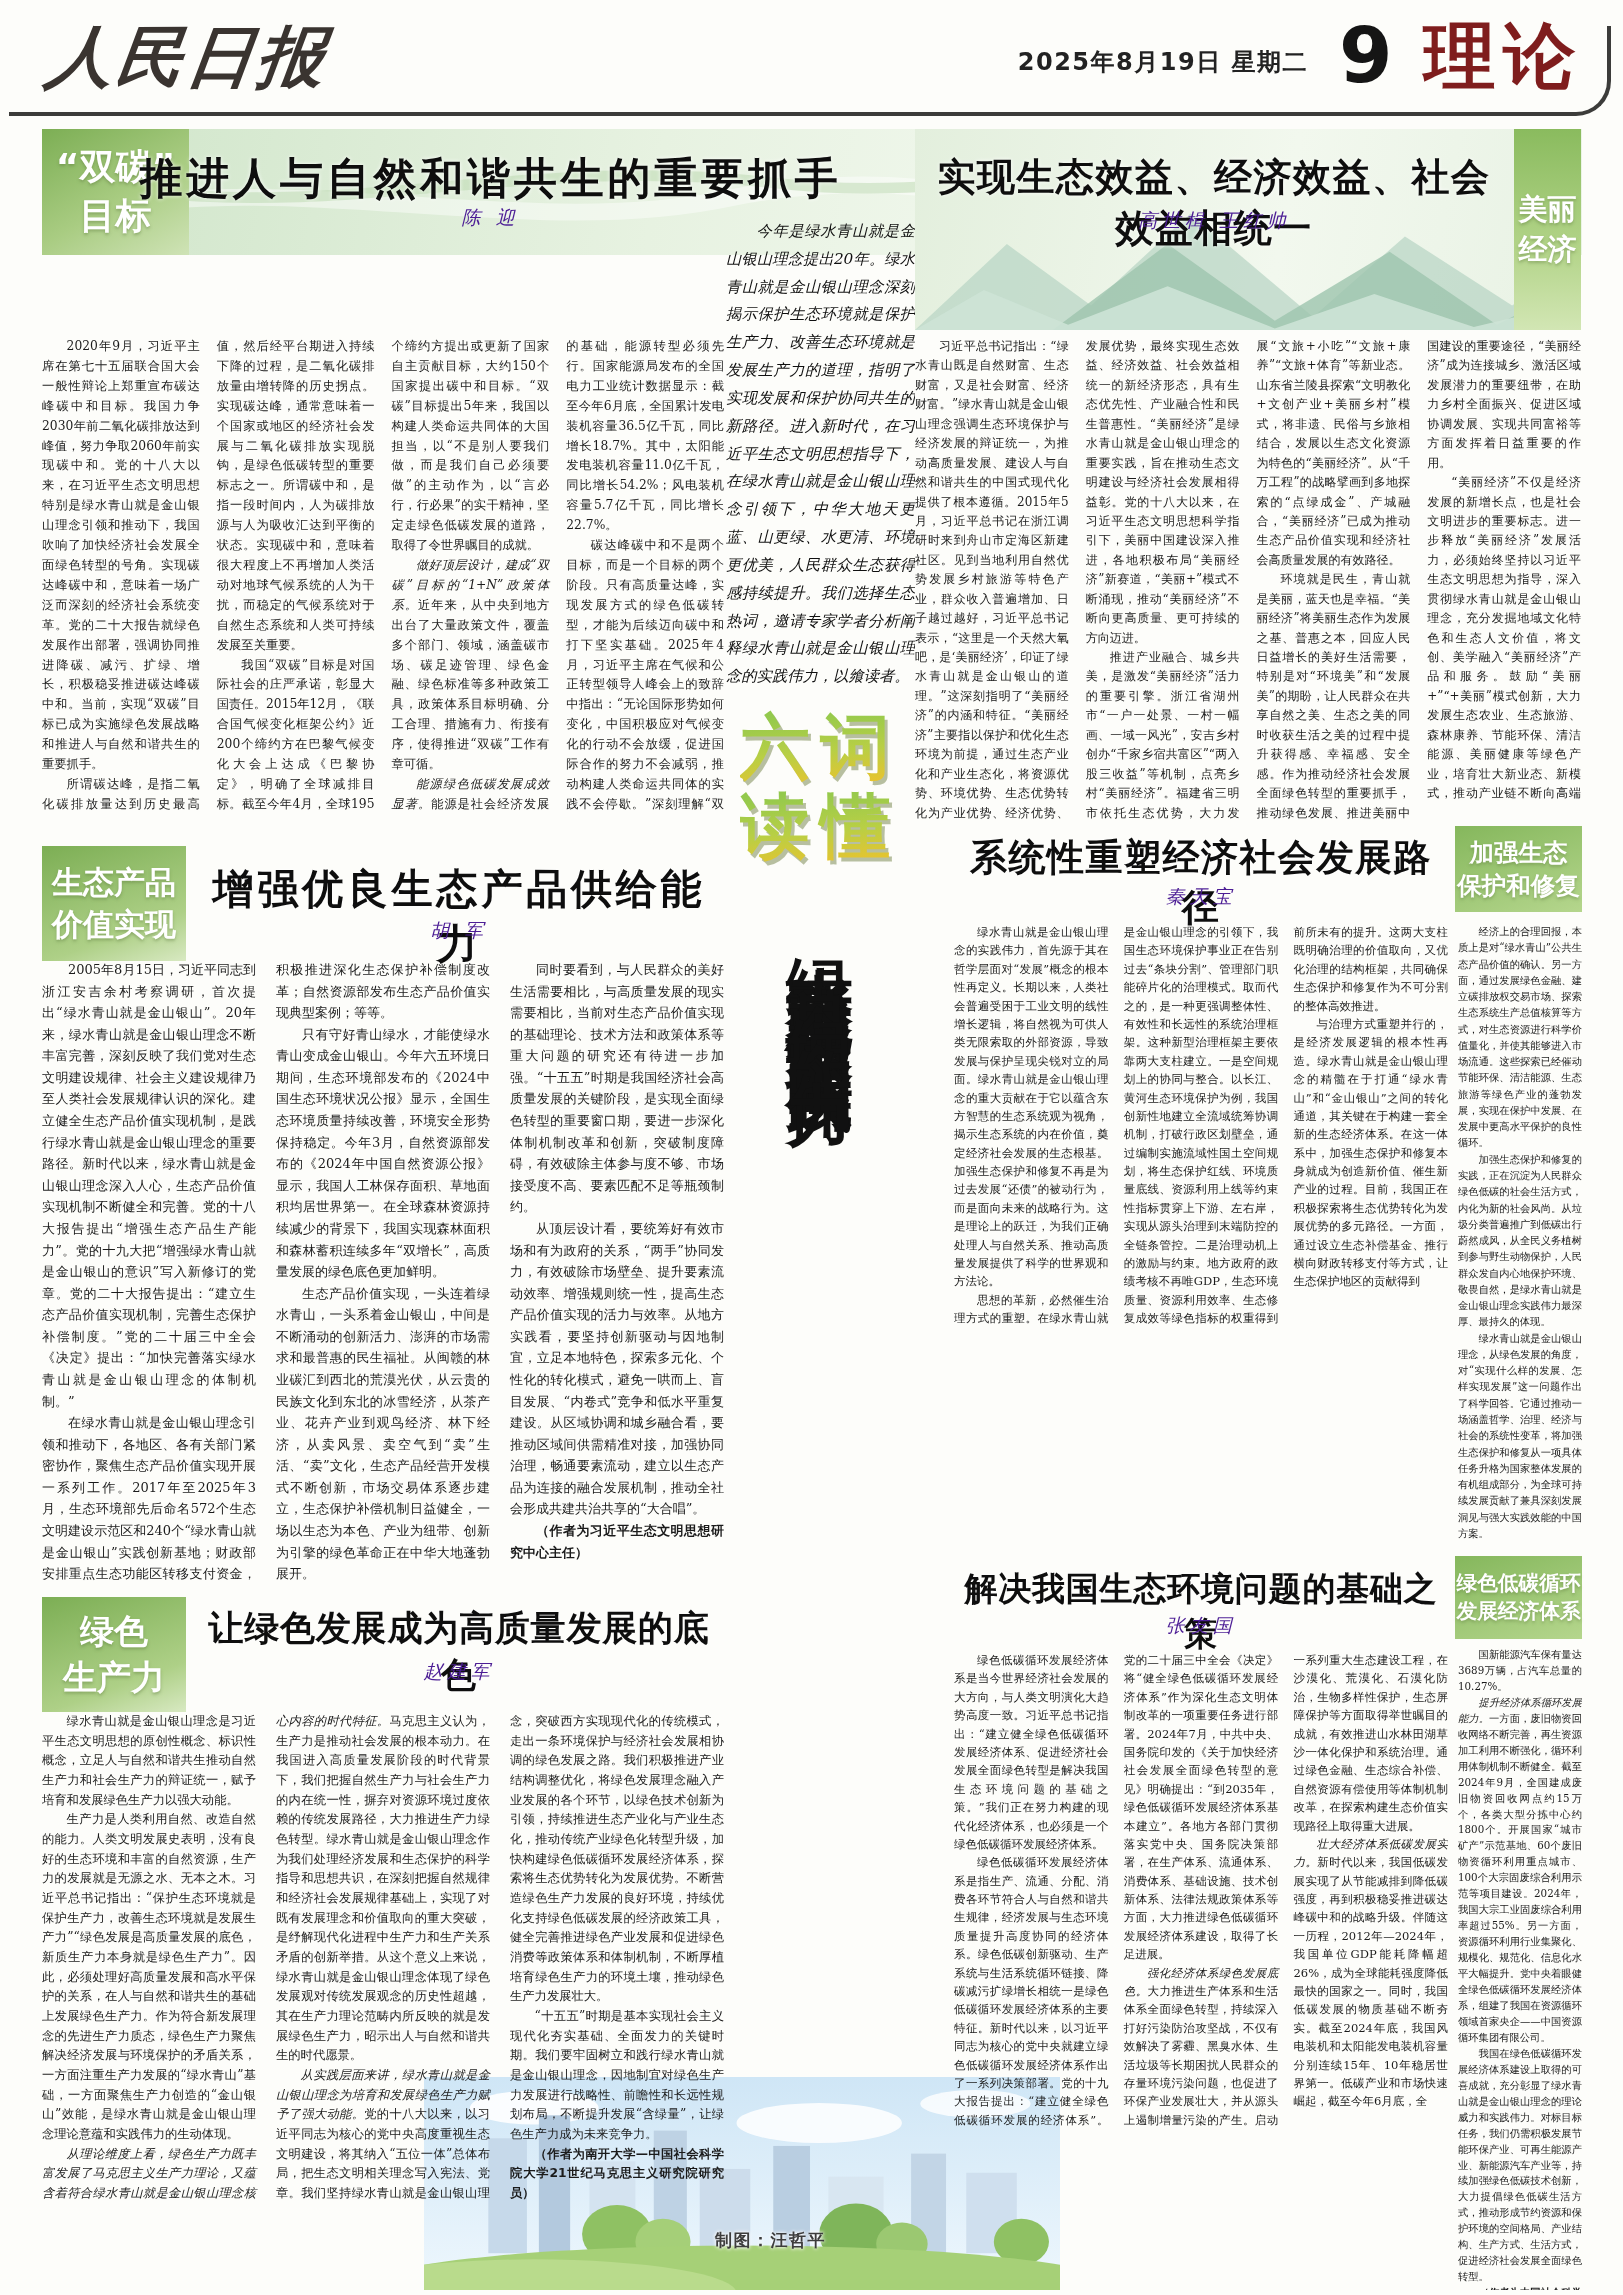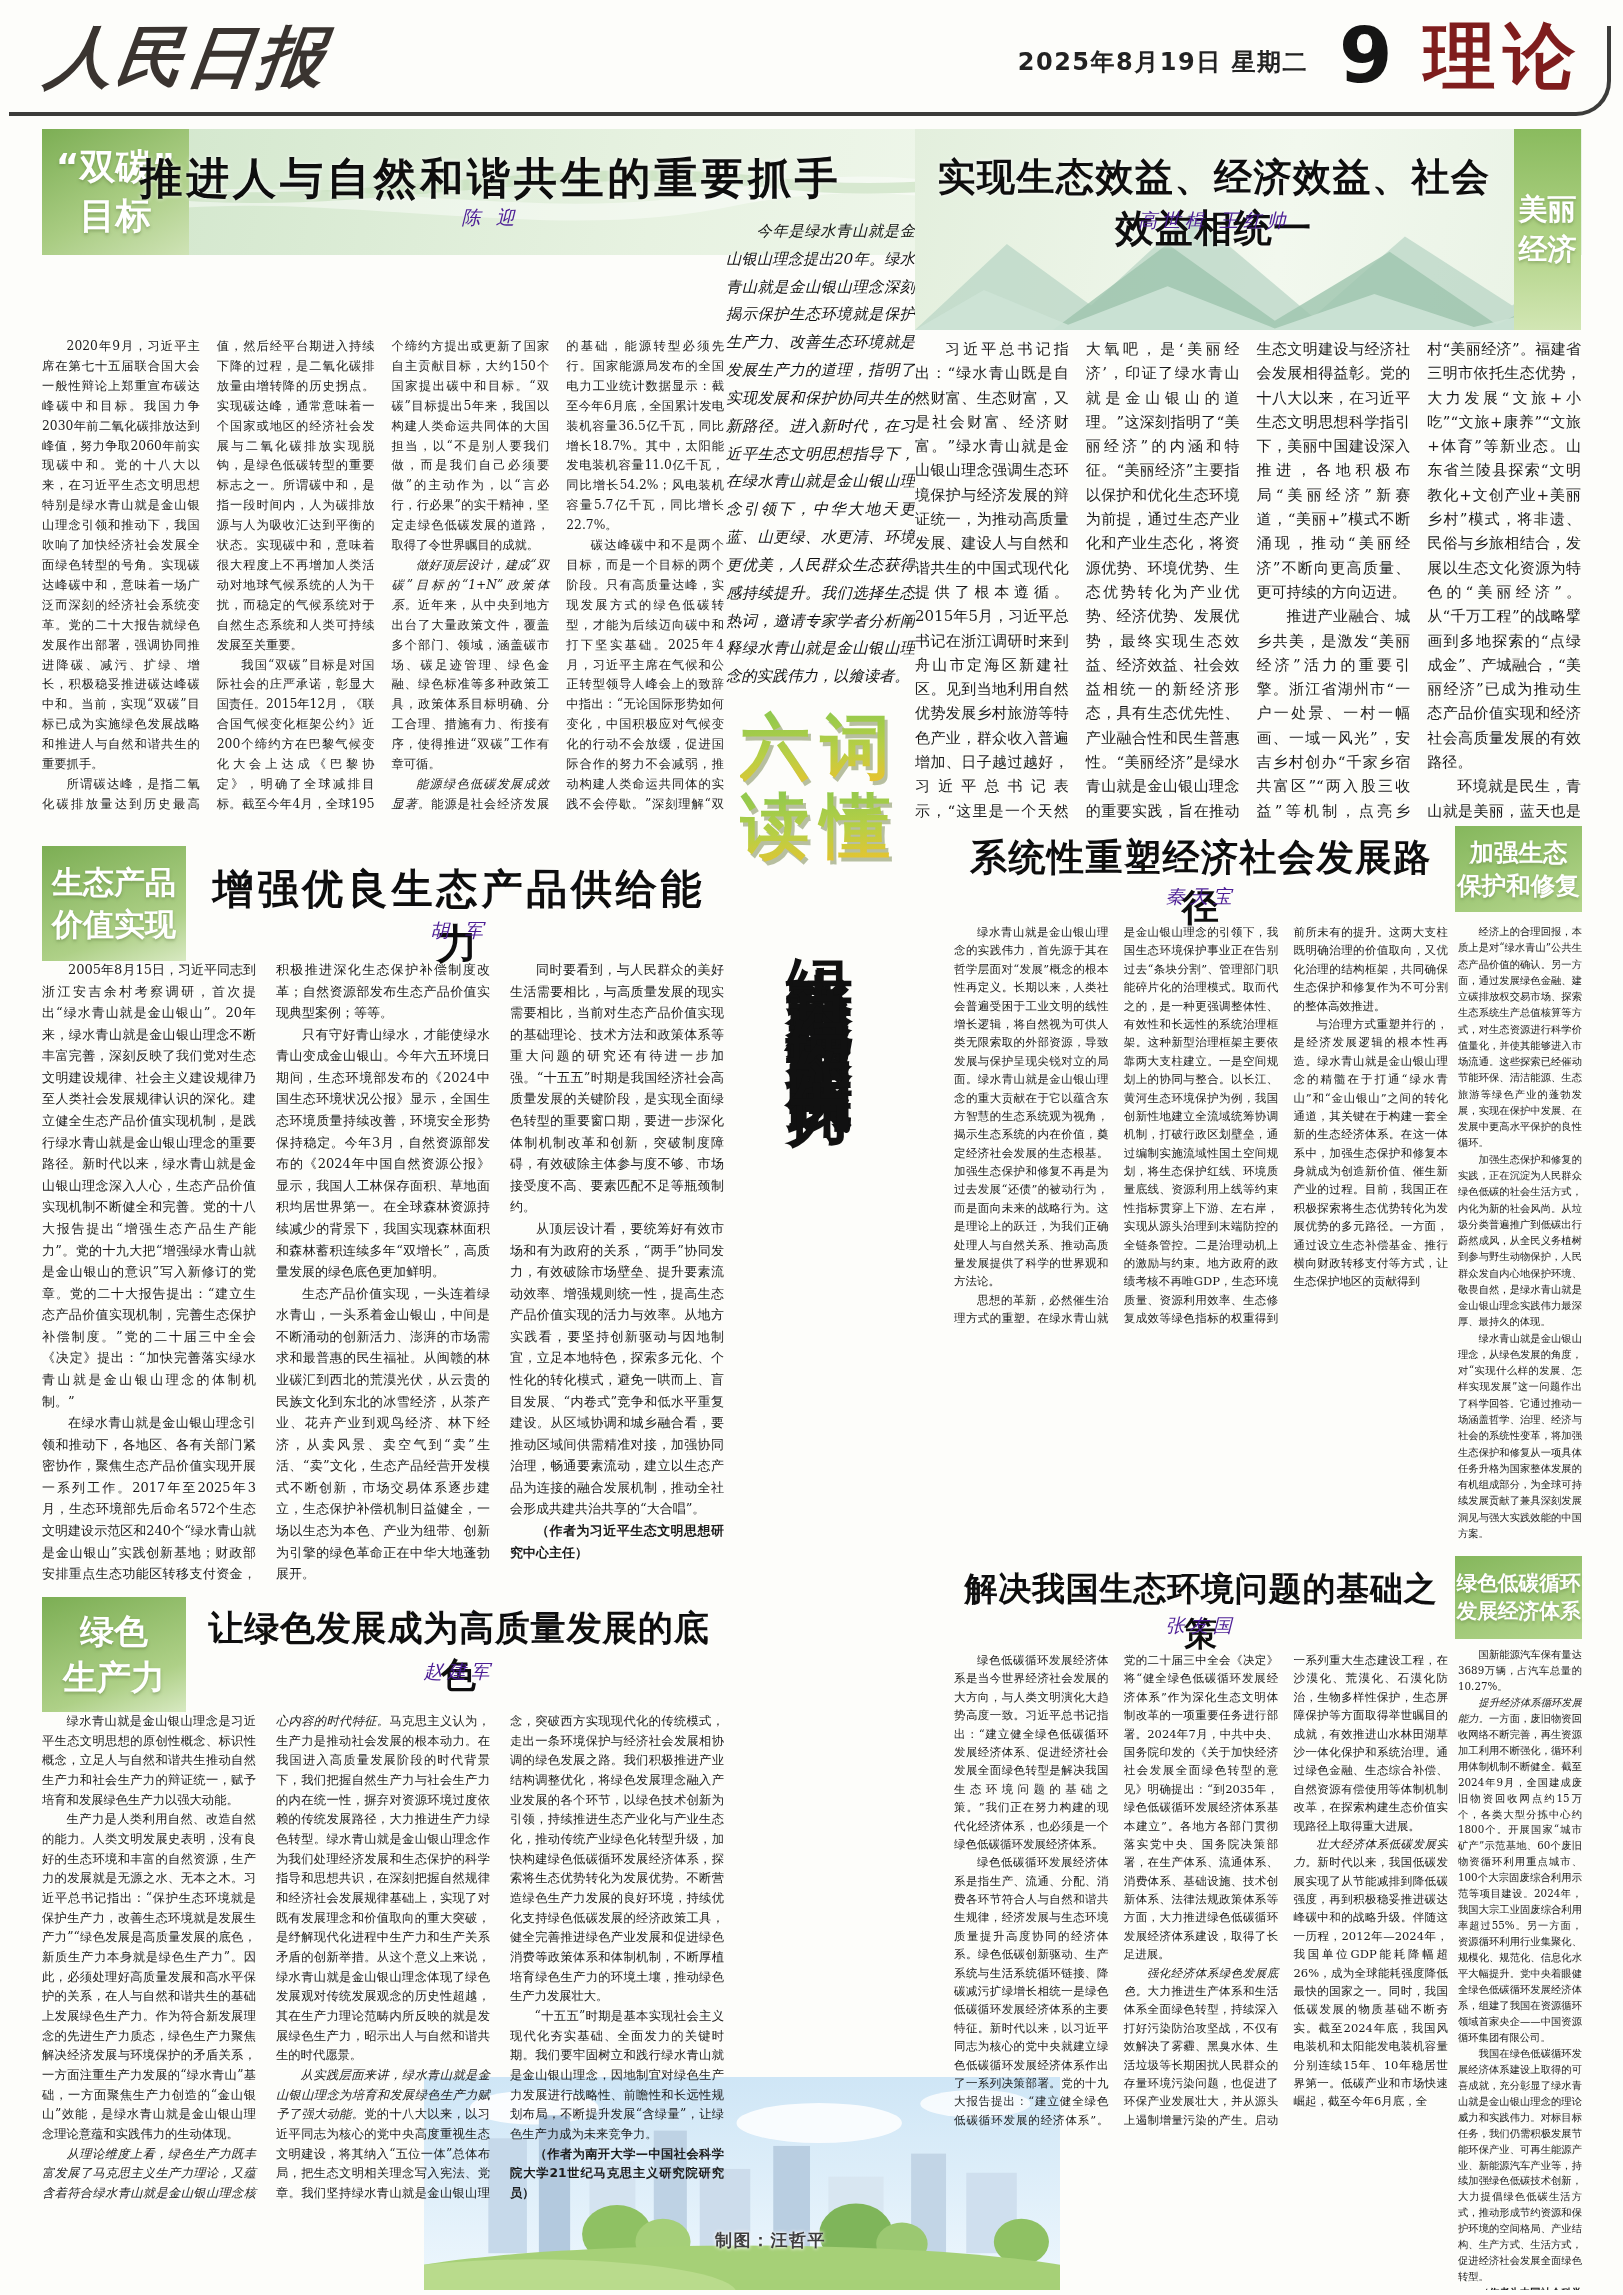--- a/index.html
+++ b/index.html
@@ -52,21 +52,21 @@
   .a4{left:954px;top:884px;width:494px;}
   .a5{left:195px;top:1659px;width:528px;}
   .a6{left:954px;top:1613px;width:494px;}
   
   .body{position:absolute;text-align:justify;overflow:hidden;z-index:2;
         font-family:"DejaVu Serif",serif;color:#1b1b1b;}
   .body p{margin:0;text-indent:2em;}
   .body p.attr{font-weight:700;font-family:"DejaVu Sans",sans-serif;}
   .lead{font-style:italic;}
   .b1{left:42px;top:337px;width:682px;height:486px;column-count:4;column-gap:17px;font-size:12.3px;line-height:1.62;}
-  .b2{left:915px;top:337px;width:666px;height:486px;column-count:4;column-gap:17px;font-size:15px;line-height:1.62;}
+  .b2{left:915px;top:337px;width:666px;height:486px;column-count:4;column-gap:17px;font-size:12px;line-height:1.62;}
   .b3{left:42px;top:959px;width:682px;height:650px;column-count:3;column-gap:20px;font-size:13px;line-height:1.66;}
   .b4a{left:954px;top:923px;width:494px;height:617px;column-count:3;column-gap:15.3px;font-size:11.5px;line-height:1.6;}
   .b4b{left:1458px;top:923px;width:124px;height:617px;font-size:10.3px;line-height:1.58;}
   .b5{left:42px;top:1712px;width:682px;height:576px;column-count:3;column-gap:20px;font-size:12.3px;line-height:1.6;}
   .b6a{left:954px;top:1651px;width:494px;height:637px;column-count:3;column-gap:15.3px;font-size:11.5px;line-height:1.6;}
   .b6b{left:1458px;top:1647px;width:124px;height:643px;font-size:10.3px;line-height:1.55;}
   
   .editor-note{position:absolute;left:726px;top:218px;width:189px;height:471px;overflow:hidden;
         font-family:"DejaVu Serif",serif;font-style:italic;font-size:15.3px;line-height:1.82;text-align:justify;color:#101010;}
   .editor-note .note-body{text-indent:2em;}

